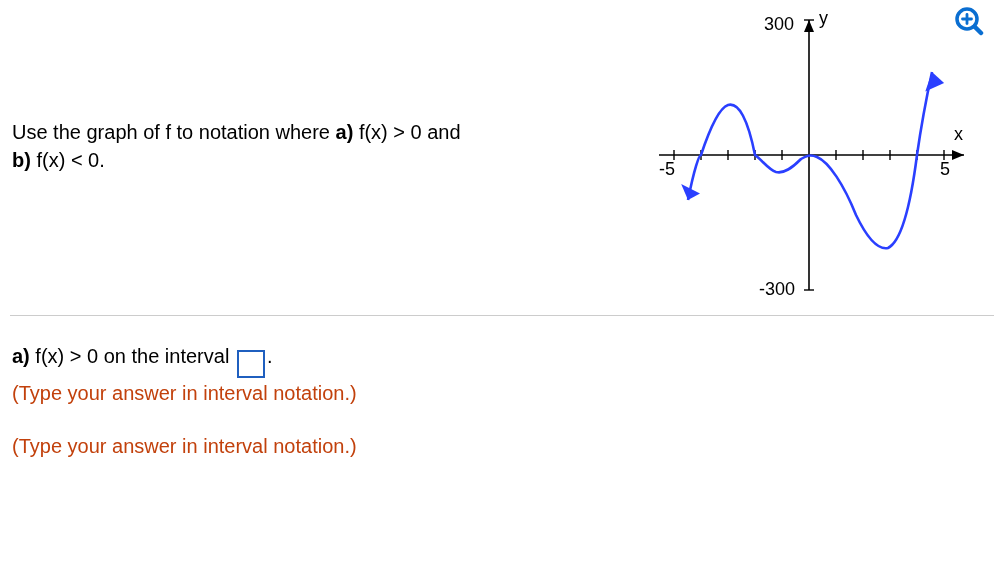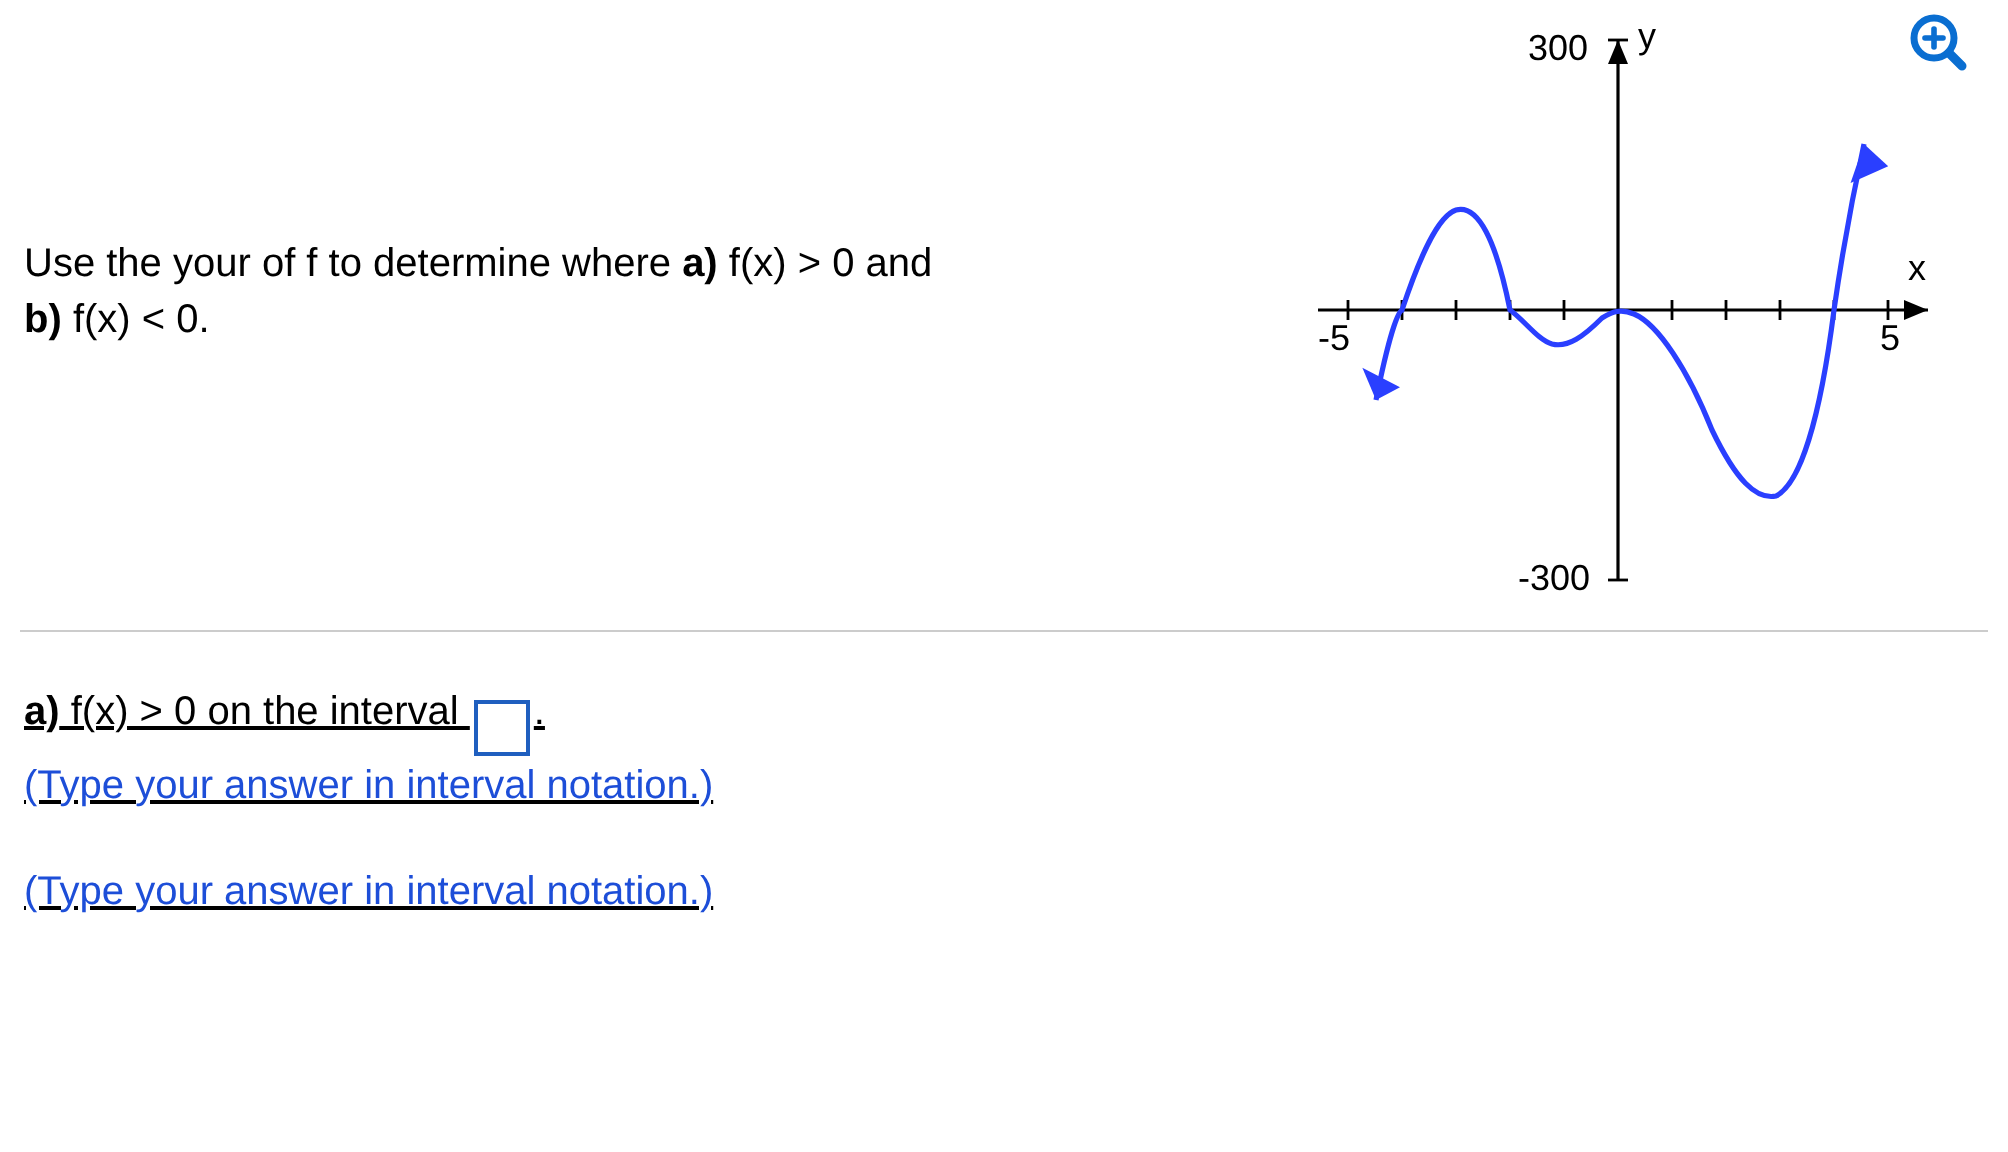--- a/index.html
+++ b/index.html
@@ -46,24 +46,23 @@
       border: none;
       border-top: 1px solid #ccc;
       margin: 0 10px 25px 10px;
     }
     .answers {
       padding-left: 12px;
       line-height: 1.55;
     }
     .answers .part {
       margin-bottom: 22px;
-      text-decoration: underline;
     }
     .answers .hint {
-      color: #1d4ed8;
+      color: #c2410c;
     }
     .input-box {
       display: inline-block;
       width: 28px;
       height: 28px;
       border: 2px solid #1f5fbf;
       vertical-align: -6px;
       margin-left: 2px;
       margin-right: 2px;
       background: #fff;
@@ -83,21 +82,21 @@
       font-family: Arial, sans-serif;
       font-size: 18px;
       fill: #000;
     }
   </style>
 </head>
 <body>
 
 <div class="top-section">
   <div class="prompt-area">
-    <span>Use the your of f to determine where </span><b>a)</b><span> f(x) &gt; 0 and</span>
+    <span>Use the graph of f to notation where </span><b>a)</b><span> f(x) &gt; 0 and</span>
     <br>
     <b>b)</b><span> f(x) &lt; 0.</span>
   </div>
 
   <div class="graph-area">
     <div class="zoom-icon">
       <svg width="30" height="30" viewBox="0 0 30 30">
         <circle cx="13" cy="13" r="10" fill="none" stroke="#0a6ed1" stroke-width="3.5"></circle>
         <line x1="20.5" y1="20.5" x2="27" y2="27" stroke="#0a6ed1" stroke-width="4.5" stroke-linecap="round"></line>
         <line x1="13" y1="8.5" x2="13" y2="17.5" stroke="#0a6ed1" stroke-width="2.8" stroke-linecap="round"></line>

